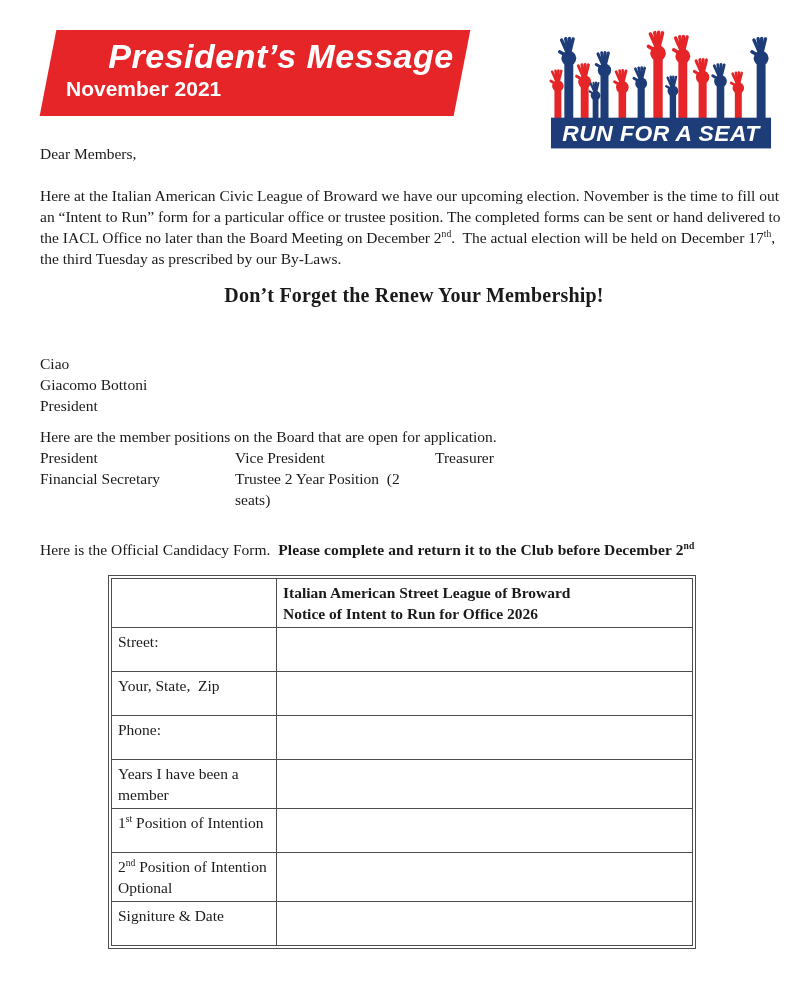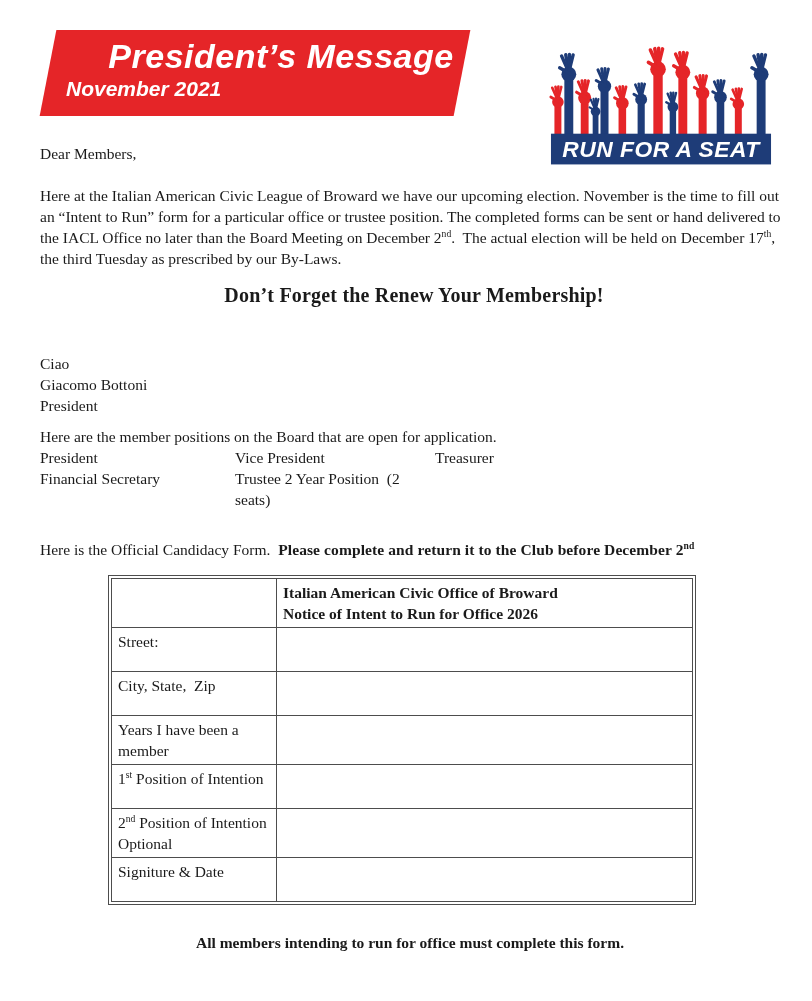--- a/index.html
+++ b/index.html
@@ -11,25 +11,25 @@
   
   .banner { position:absolute; left:48px; top:30px; width:414px; height:86px; }
   .banner-bg { position:absolute; inset:0; transform:skewX(-11deg); }
   .banner-text { position:relative; z-index:2; height:100%; padding:8px 0 0 42px; }
   .banner-title {
     font-family:"Liberation Sans", sans-serif; font-weight:bold; font-style:italic;
     color:#ffffff; font-size:34px; letter-spacing:0.5px; line-height:1.1; text-align:center;
     padding-left:10px;
   }
   .banner-subtitle {
-    font-family:"Liberation Sans", sans-serif; font-weight:bold; font-style:italic;
+    font-family:"Liberation Sans", sans-serif; font-weight:bold; 
     color:#ffffff; font-size:21px; margin:2px 0 0 -24px;
   }
   
-  .seat { position:absolute; left:547px; top:30px; width:228px; height:138px;text-align:center; }
+  .seat { position:absolute; left:547px; top:14px; width:228px; height:138px;text-align:center; }
   .seat svg { width:100%; height:100%; display:block; }
   .seat text {
     font-family:"Liberation Sans", sans-serif; font-weight:bold; font-style:italic;
     font-size:23px; letter-spacing:0.5px;
   }
   
   .content { position:absolute; left:40px; top:143px; width:748px; font-size:15.5px; line-height:21px; }
   .salutation { margin-bottom:21px; }
   .para { white-space:pre-wrap; }
   sup { font-size:0.62em; vertical-align:super; line-height:0; }
@@ -227,30 +227,34 @@
     </div>
 
     <p class="candidacy"><span>Here is the Official Candidacy Form.  </span><b><span>Please complete and return it to the Club before December 2</span><sup>nd</sup></b></p>
 
     <div class="table-outer">
       <table>
         <tbody id="form-body">
           <tr class="form-header">
             <td class="label-col"></td>
             <td>
-              <div>Italian American Civic Office of Broward</div>
+              <div>Italian American Street League of Broward</div>
               <div>Notice of Intent to Run for Office 2026</div>
             </td>
           </tr>
             <tr class="form-row">
               <td class="label-col">Street:</td>
               <td></td>
             </tr>
             <tr class="form-row">
-              <td class="label-col">City, State,  Zip</td>
+              <td class="label-col">Your, State,  Zip</td>
+              <td></td>
+            </tr>
+            <tr class="form-row">
+              <td class="label-col">Phone:</td>
               <td></td>
             </tr>
             <tr class="form-row">
               <td class="label-col">Years I have been a member</td>
               <td></td>
             </tr>
             <tr class="form-row">
               <td class="label-col"><span>1</span><sup>st</sup><span> Position of Intention</span></td>
               <td></td>
             </tr>
@@ -259,16 +263,15 @@
               <td></td>
             </tr>
             <tr class="form-row">
               <td class="label-col">Signiture &amp; Date</td>
               <td></td>
             </tr>
           </tbody>
       </table>
     </div>
 
-    <div class="footer">All members intending to run for office must complete this form.</div>
   </div>
 
 </div>
 
 </body></html>

